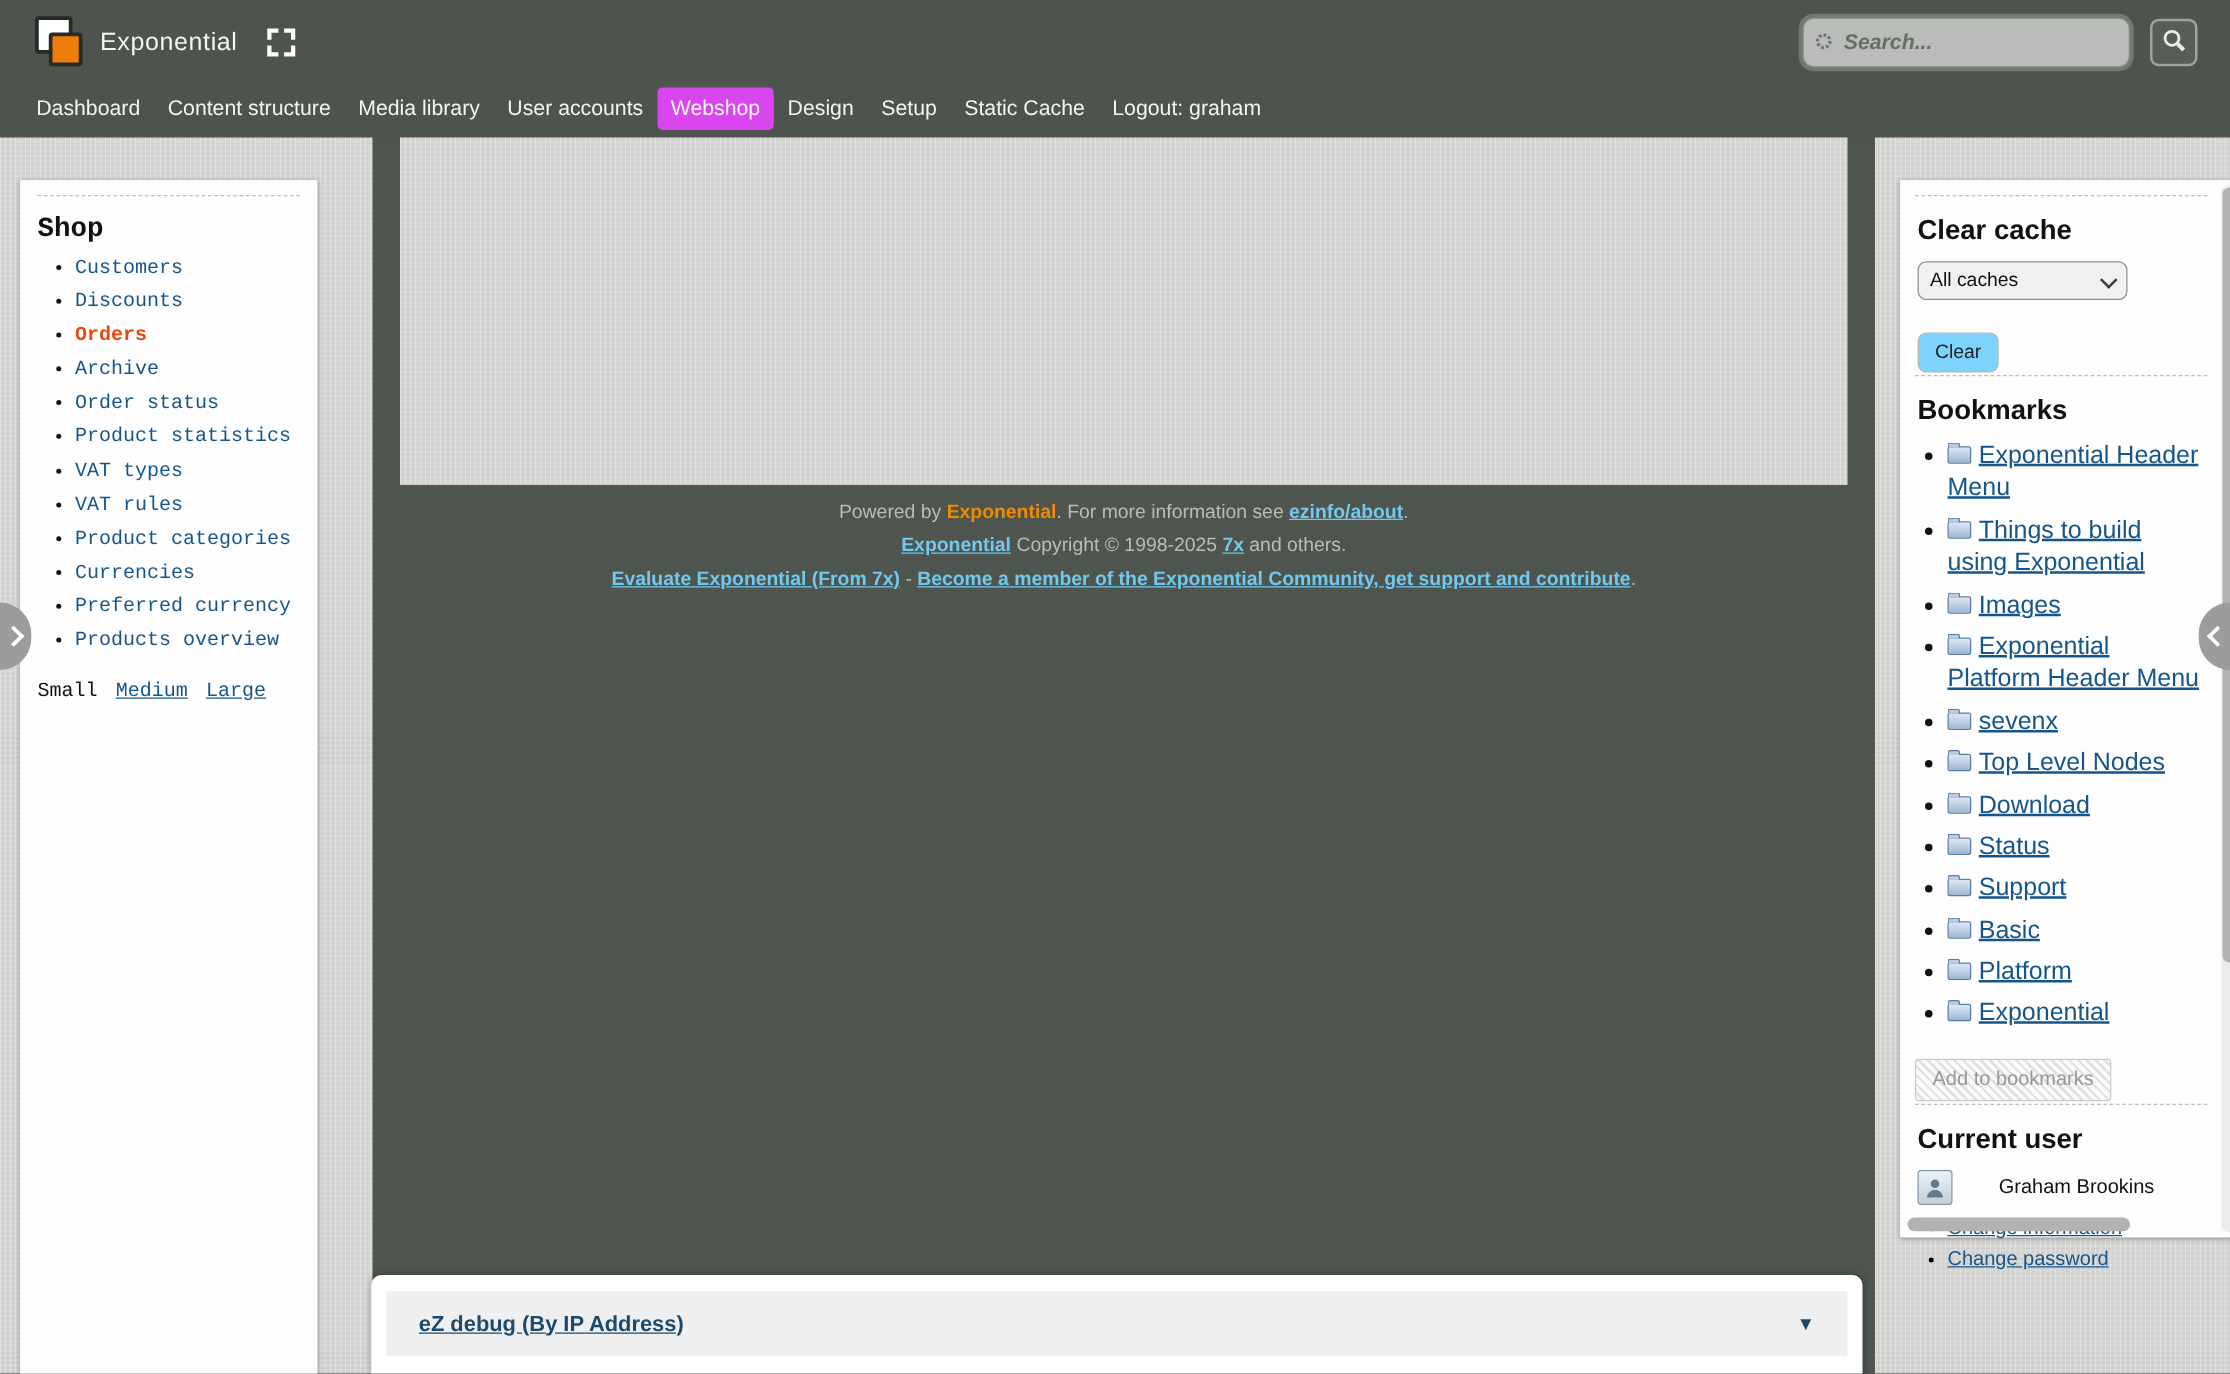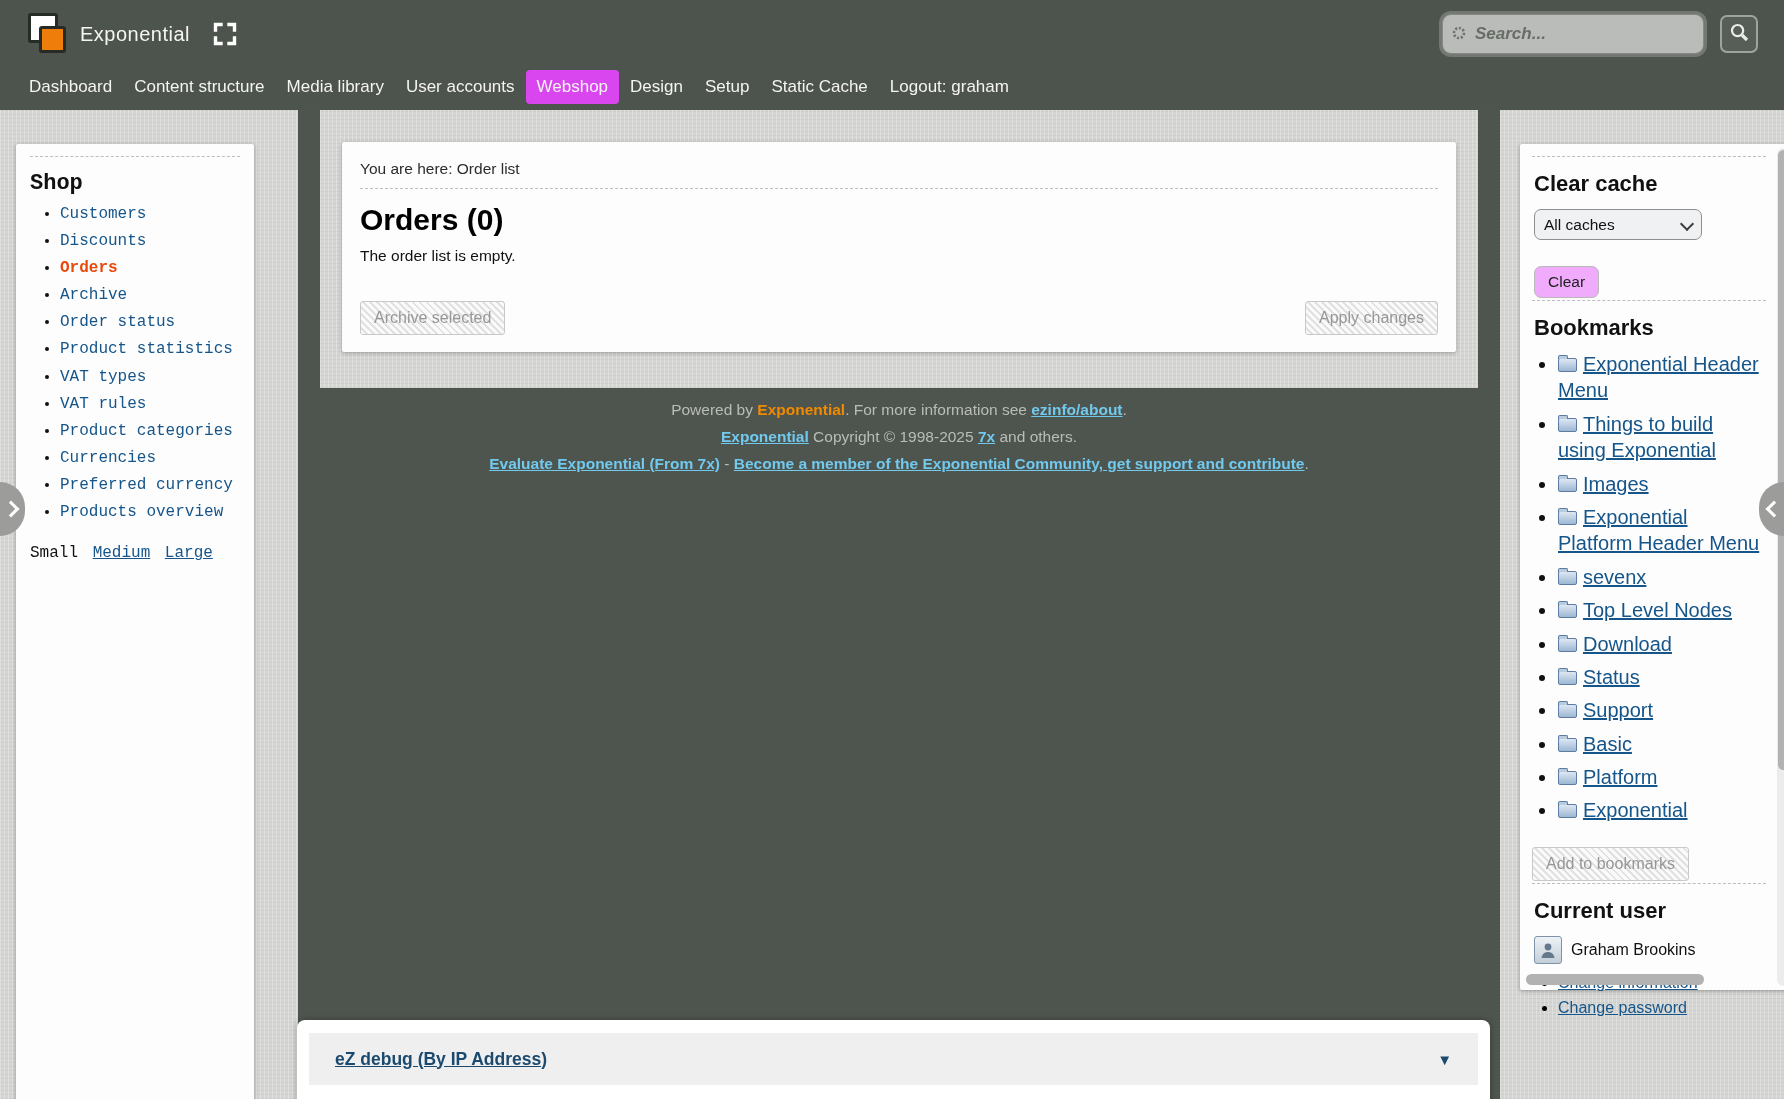--- a/index.html
+++ b/index.html
@@ -62,29 +62,29 @@
   .footer{position:absolute;left:320px;top:396px;width:1158px;text-align:center;color:#b9bdb9;font-size:15.5px;line-height:27px;}
   .footer a{color:#72c9ee;text-decoration:underline;cursor:pointer;font-weight:bold;}
   .footer .brand-orange{color:#f08a00;font-weight:bold;}
 
   
   .right-panel{position:absolute;left:20px;top:34px;width:274px;height:846px;box-sizing:border-box;padding:10px 28px 10px 12px;position:absolute;}
   .right-panel .dashed{margin:2px 0 0;}
   .select-wrap{position:relative;width:168px;margin:12px 0 0 2px;}
   .cache-select{appearance:none;-webkit-appearance:none;width:100%;height:31px;border:1px solid #8e8e8e;border-radius:7px;background:#f0f1f3;font-size:15.5px;font-family:"Liberation Sans",sans-serif;color:#111;padding:0 26px 0 9px;}
   .select-chevron{position:absolute;right:10px;top:10px;width:8px;height:8px;border-right:2px solid #3c3c3c;border-bottom:2px solid #3c3c3c;transform:rotate(45deg);pointer-events:none;}
-  .clear-btn{margin:26px 0 0 2px;background:#f0abfc;border:1px solid #b9b9b9;border-radius:7px;font-size:15.5px;font-family:"Liberation Sans",sans-serif;color:#222;padding:6px 13px;cursor:pointer;}
+  .clear-btn{margin:26px 0 0 2px;background:#7dd3fc;border:1px solid #b9b9b9;border-radius:7px;font-size:15.5px;font-family:"Liberation Sans",sans-serif;color:#222;padding:6px 13px;cursor:pointer;}
   .section-gap{margin-top:26px;}
   .bm-list{margin:8px 0 0;padding:0 0 0 26px;}
   .bm-list li{margin-bottom:7px;font-size:20px;line-height:1.32;color:#111;}
   .bm-list a{color:#15558a;text-decoration:underline;cursor:pointer;}
   .folder-icon{display:inline-block;position:relative;width:17px;height:12px;background:linear-gradient(#dde7f2,#9db7d3);border:1px solid #5b7da3;border-radius:2px;margin-right:6px;vertical-align:-1px;}
   .folder-icon::before{content:"";position:absolute;left:-1px;top:-4px;width:8px;height:3px;background:#b9cbdf;border:1px solid #5b7da3;border-bottom:none;border-radius:2px 2px 0 0;}
   .add-bm{margin:16px 0 0 0;}
-  .user-row{display:flex;align-items:center;margin:12px 0 2px 2px;}
+  .user-row{display:flex;align-items:center;margin:12px 0 2px 2px;gap:28px;}
   .avatar{width:28px;height:28px;box-sizing:border-box;border:1px solid #7e93a8;border-radius:3px;background:linear-gradient(#eef2f6,#c3ced9);display:flex;align-items:center;justify-content:center;margin-right:9px;}
   .user-name{font-size:16px;color:#111;}
   .user-links{margin:10px 0 0;padding:0 0 0 26px;}
   .user-links li{margin-bottom:7px;font-size:16px;}
   .user-links a{color:#15558a;text-decoration:underline;cursor:pointer;}
   .vscroll{position:absolute;right:4px;top:4px;width:13px;height:838px;background:#ececec;border-radius:7px;}
   .vscroll-thumb{position:absolute;left:1px;top:2px;width:11px;height:620px;background:#b2b2b2;border-radius:6px;cursor:pointer;}
   .hscroll-thumb{position:absolute;left:6px;bottom:5px;width:178px;height:11px;background:#b2b2b2;border-radius:6px;cursor:pointer;}
 
   
@@ -194,30 +194,20 @@
         </ul>
       <div class="size-switch">
         <span>Small</span>
         <a href="#">Medium</a>
         <a href="#">Large</a>
       </div>
     </div>
   </div>
 
   <div class="mid-backdrop"></div>
-  <div class="panel main-card">
-    <div class="breadcrumb">You are here: Order list</div>
-    <hr class="dashed">
-    <div class="order-title">Orders (0)</div>
-    <p class="empty-msg">The order list is empty.</p>
-    <div class="btn-row">
-      <button class="btn-disabled">Archive selected</button>
-      <button class="btn-disabled">Apply changes</button>
-    </div>
-  </div>
 
   <div class="footer">
     <div>
       <span>Powered by </span><span class="brand-orange">Exponential</span><span>. For more information see </span><a href="#">ezinfo/about</a><span>.</span>
     </div>
     <div>
       <a href="#">Exponential</a><span> Copyright © 1998-2025 </span><a href="#">7x</a><span> and others.</span>
     </div>
     <div>
       <a href="#">Evaluate Exponential (From 7x)</a><span> - </span><a href="#">Become a member of the Exponential Community, get support and contribute</a><span>.</span>

